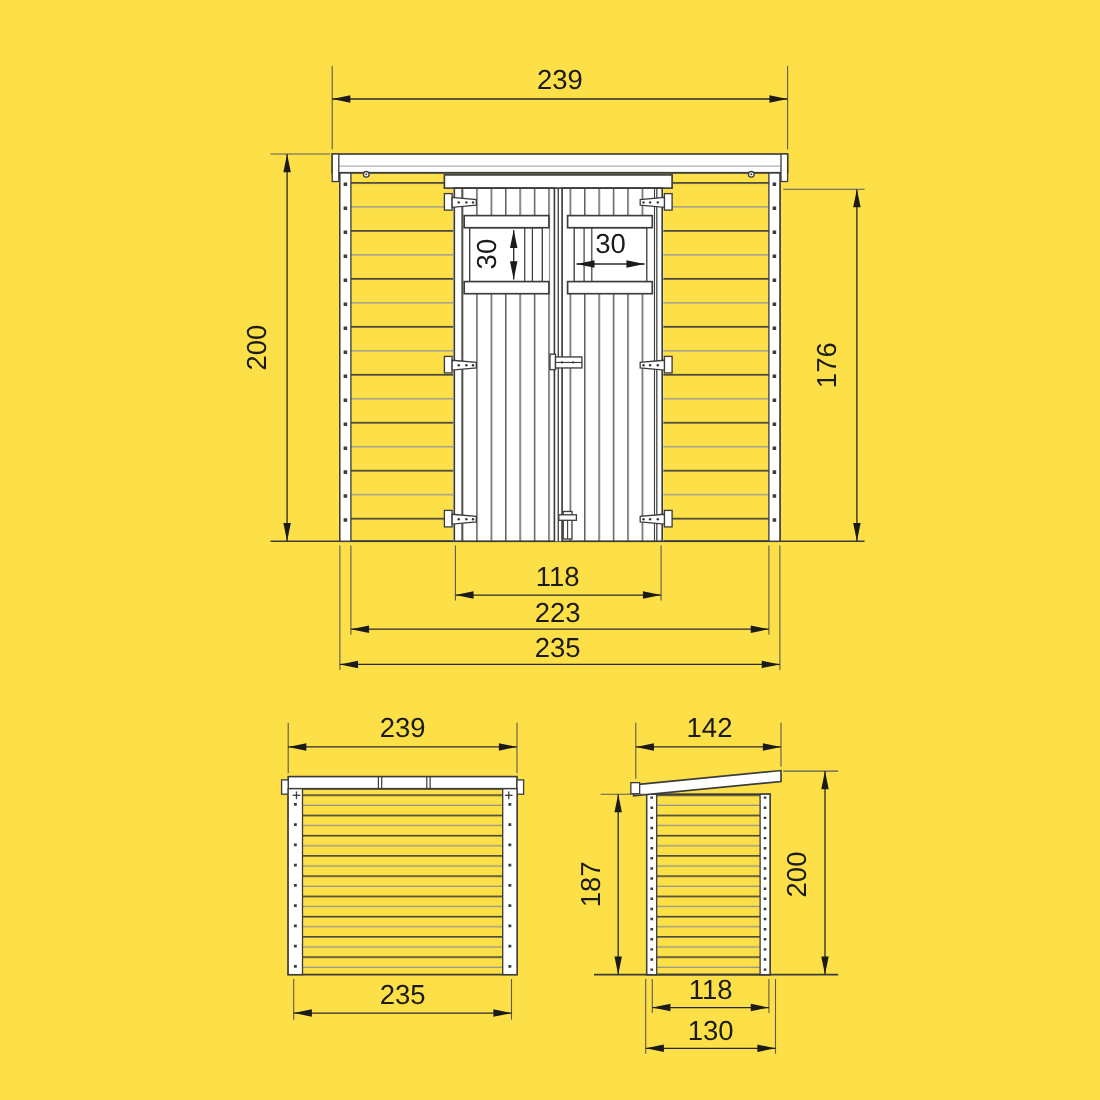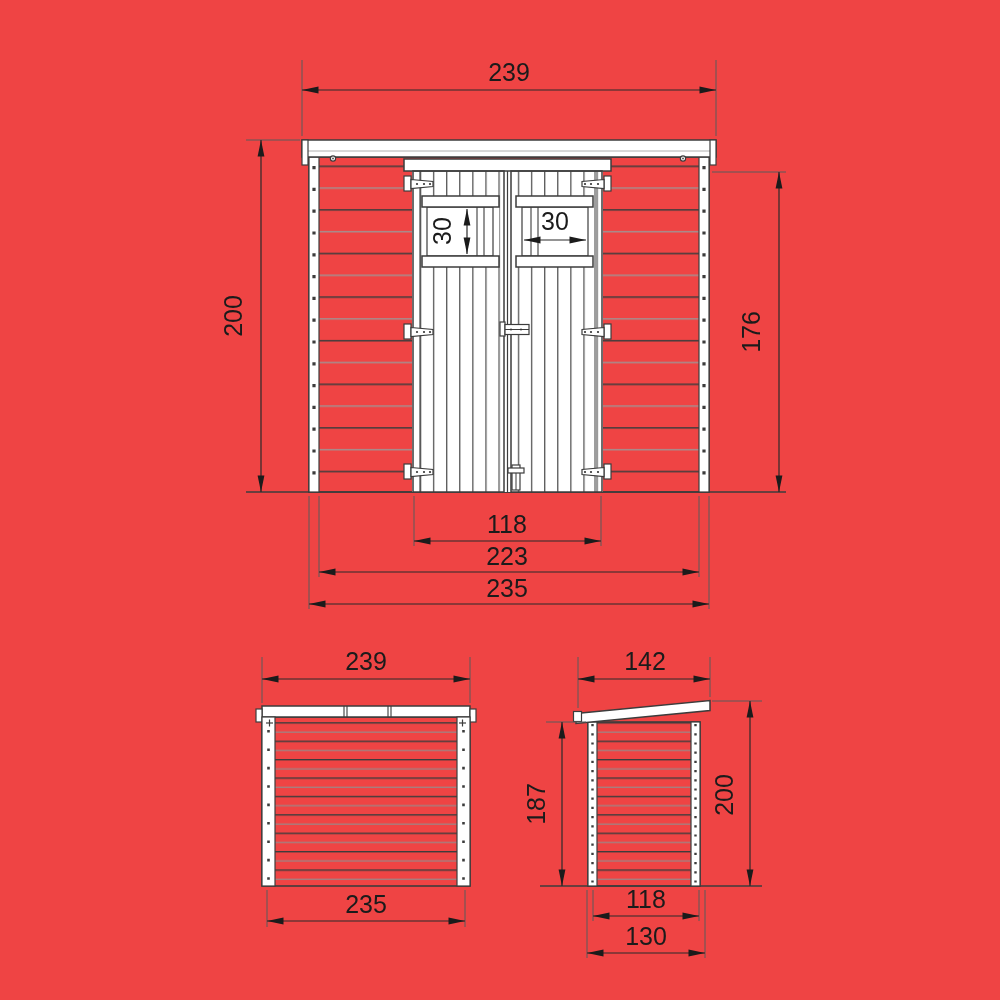--- a/index.html
+++ b/index.html
@@ -1,16 +1,16 @@
 <!DOCTYPE html>
 <html><head>
 <meta charset="utf-8">
 <style>
   html,body{margin:0;padding:0;background:#ffffff;}
-  .canvas{position:relative;width:1000px;height:1000px;background:#ef4444;font-family:"Liberation Sans",sans-serif;text-align:center;}
+  .canvas{position:relative;width:1000px;height:1000px;background:#fde047;font-family:"Liberation Sans",sans-serif;text-align:center;}
   svg text{font-family:"Liberation Sans",sans-serif;font-size:25px;fill:#1b1b1b;}
   .struct{stroke:#3c3c3c;stroke-width:1.5;fill:#fff;}
   .thin{stroke:#3c3c3c;stroke-width:1.2;fill:#fff;}
   .dimline{stroke:#2a2a2a;stroke-width:1.2;fill:none;}
   .extline{stroke:#5a5a5a;stroke-width:1;fill:none;}
 </style>
 </head>
 <body>
 
 <div class="canvas">

